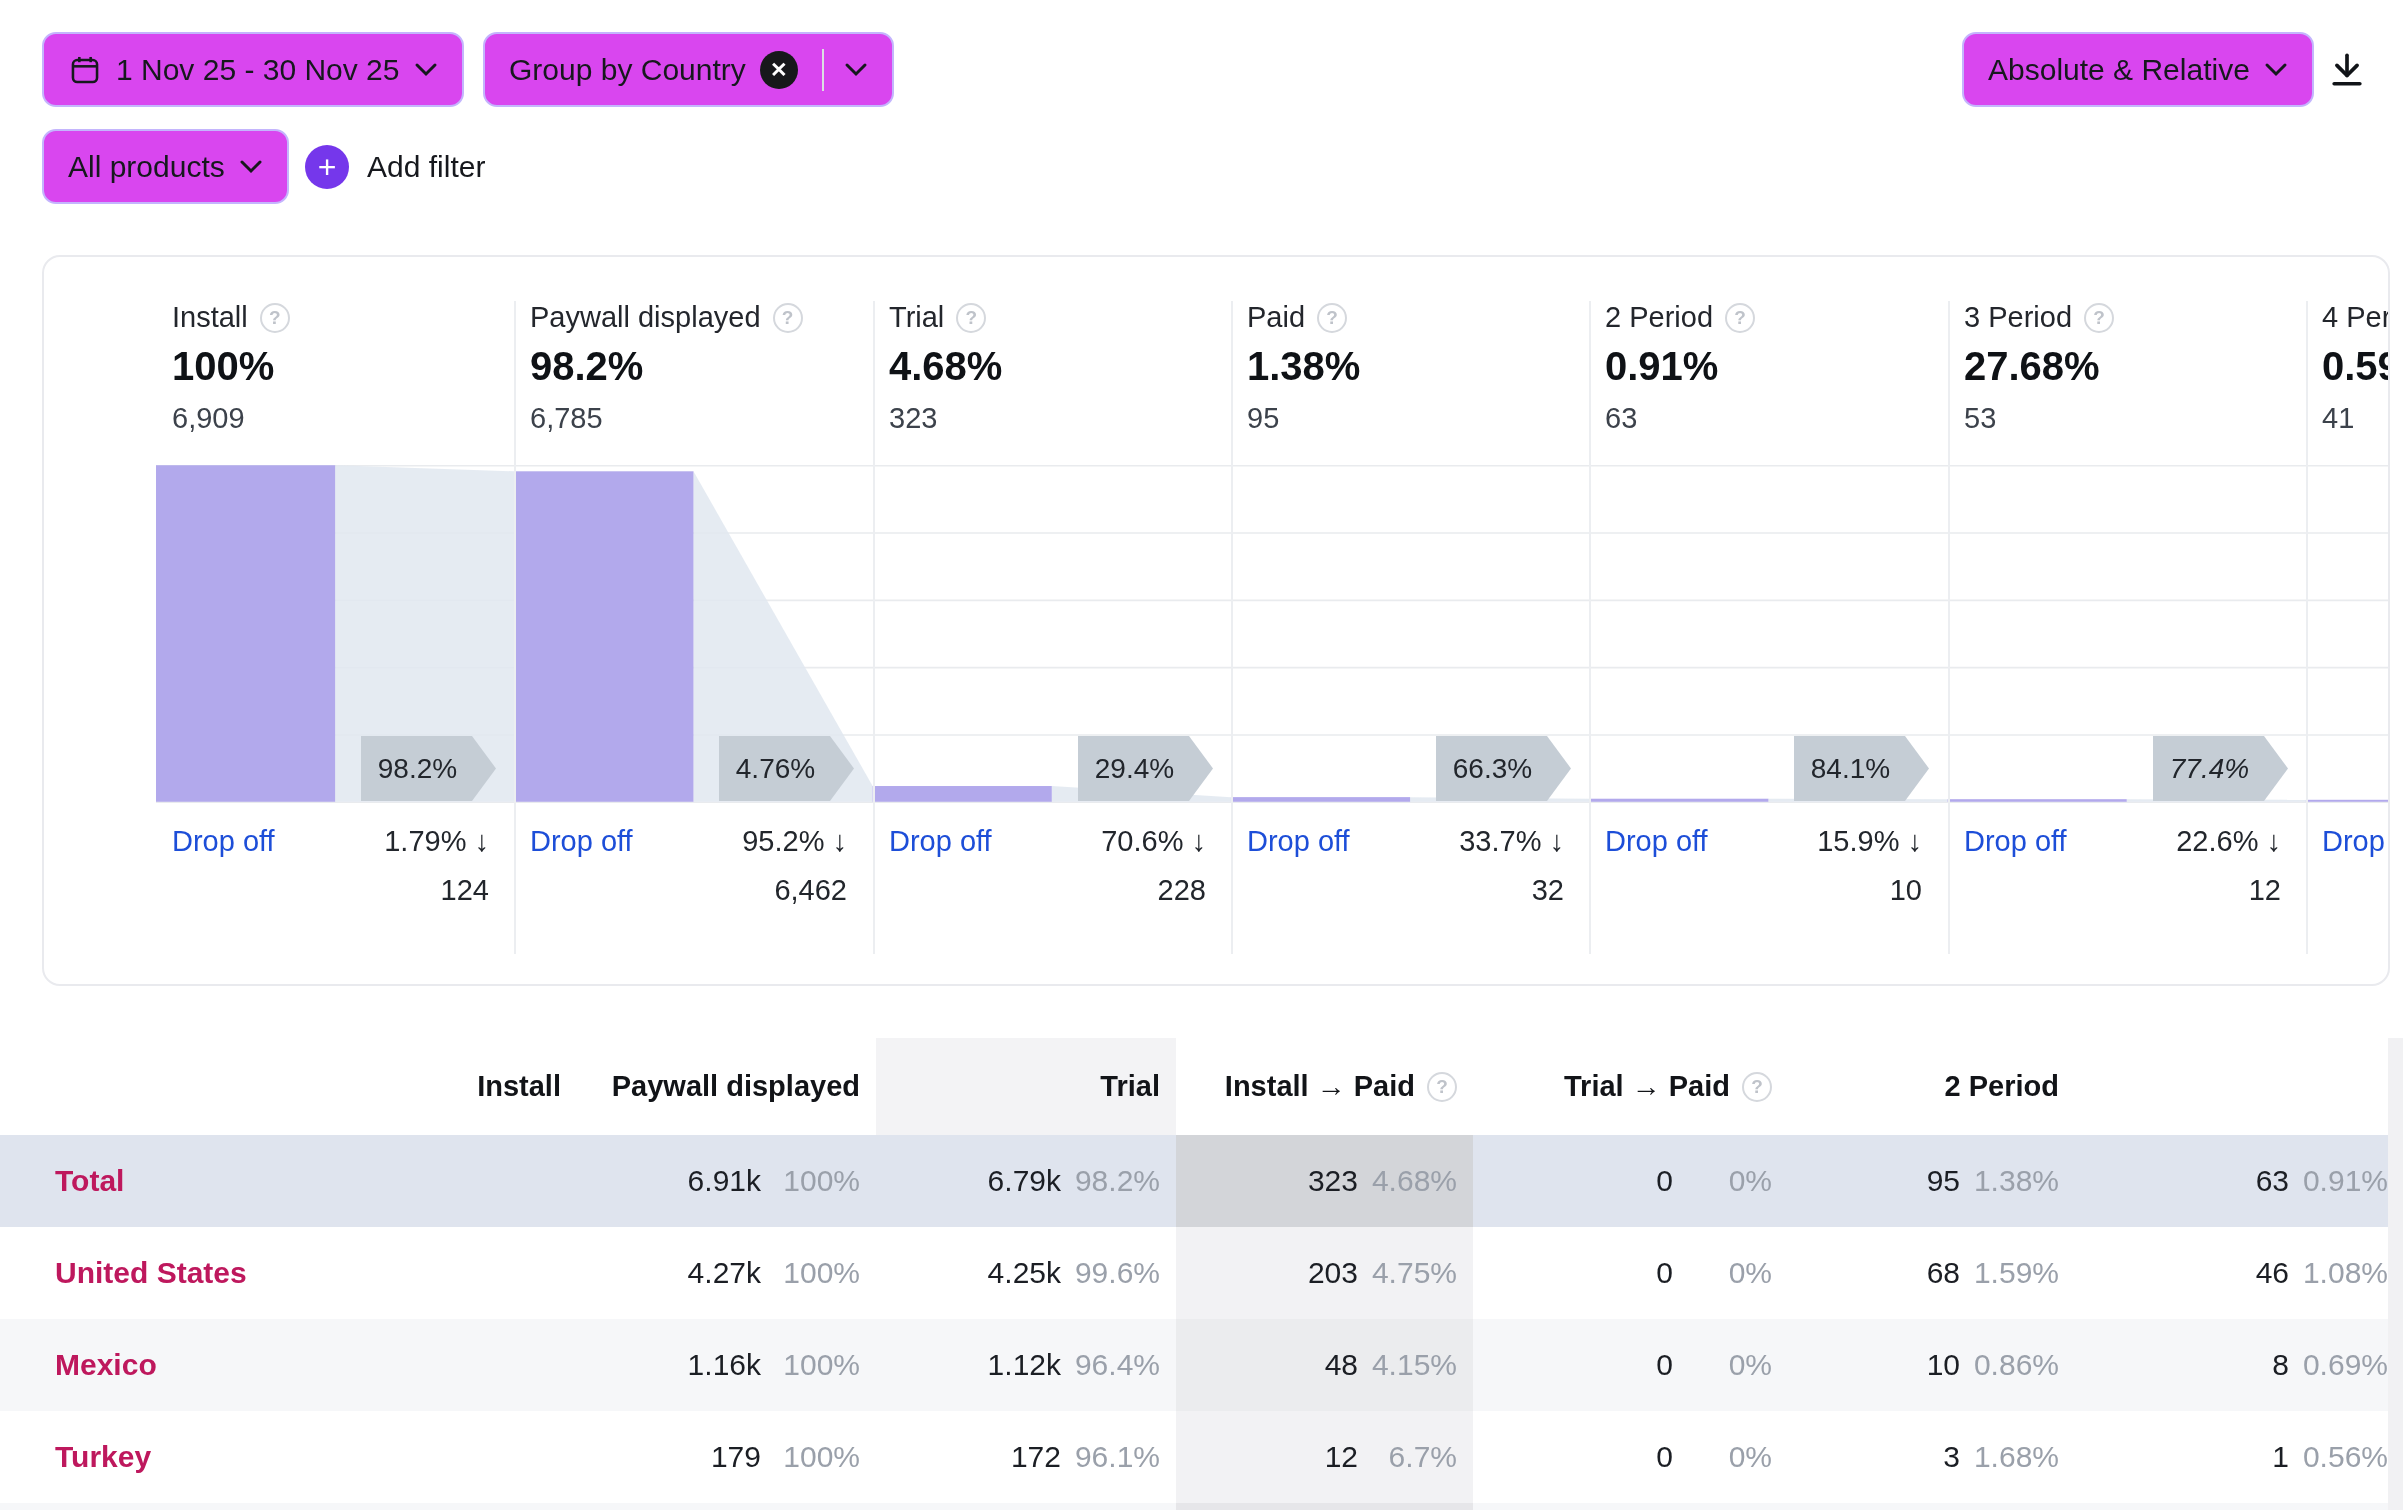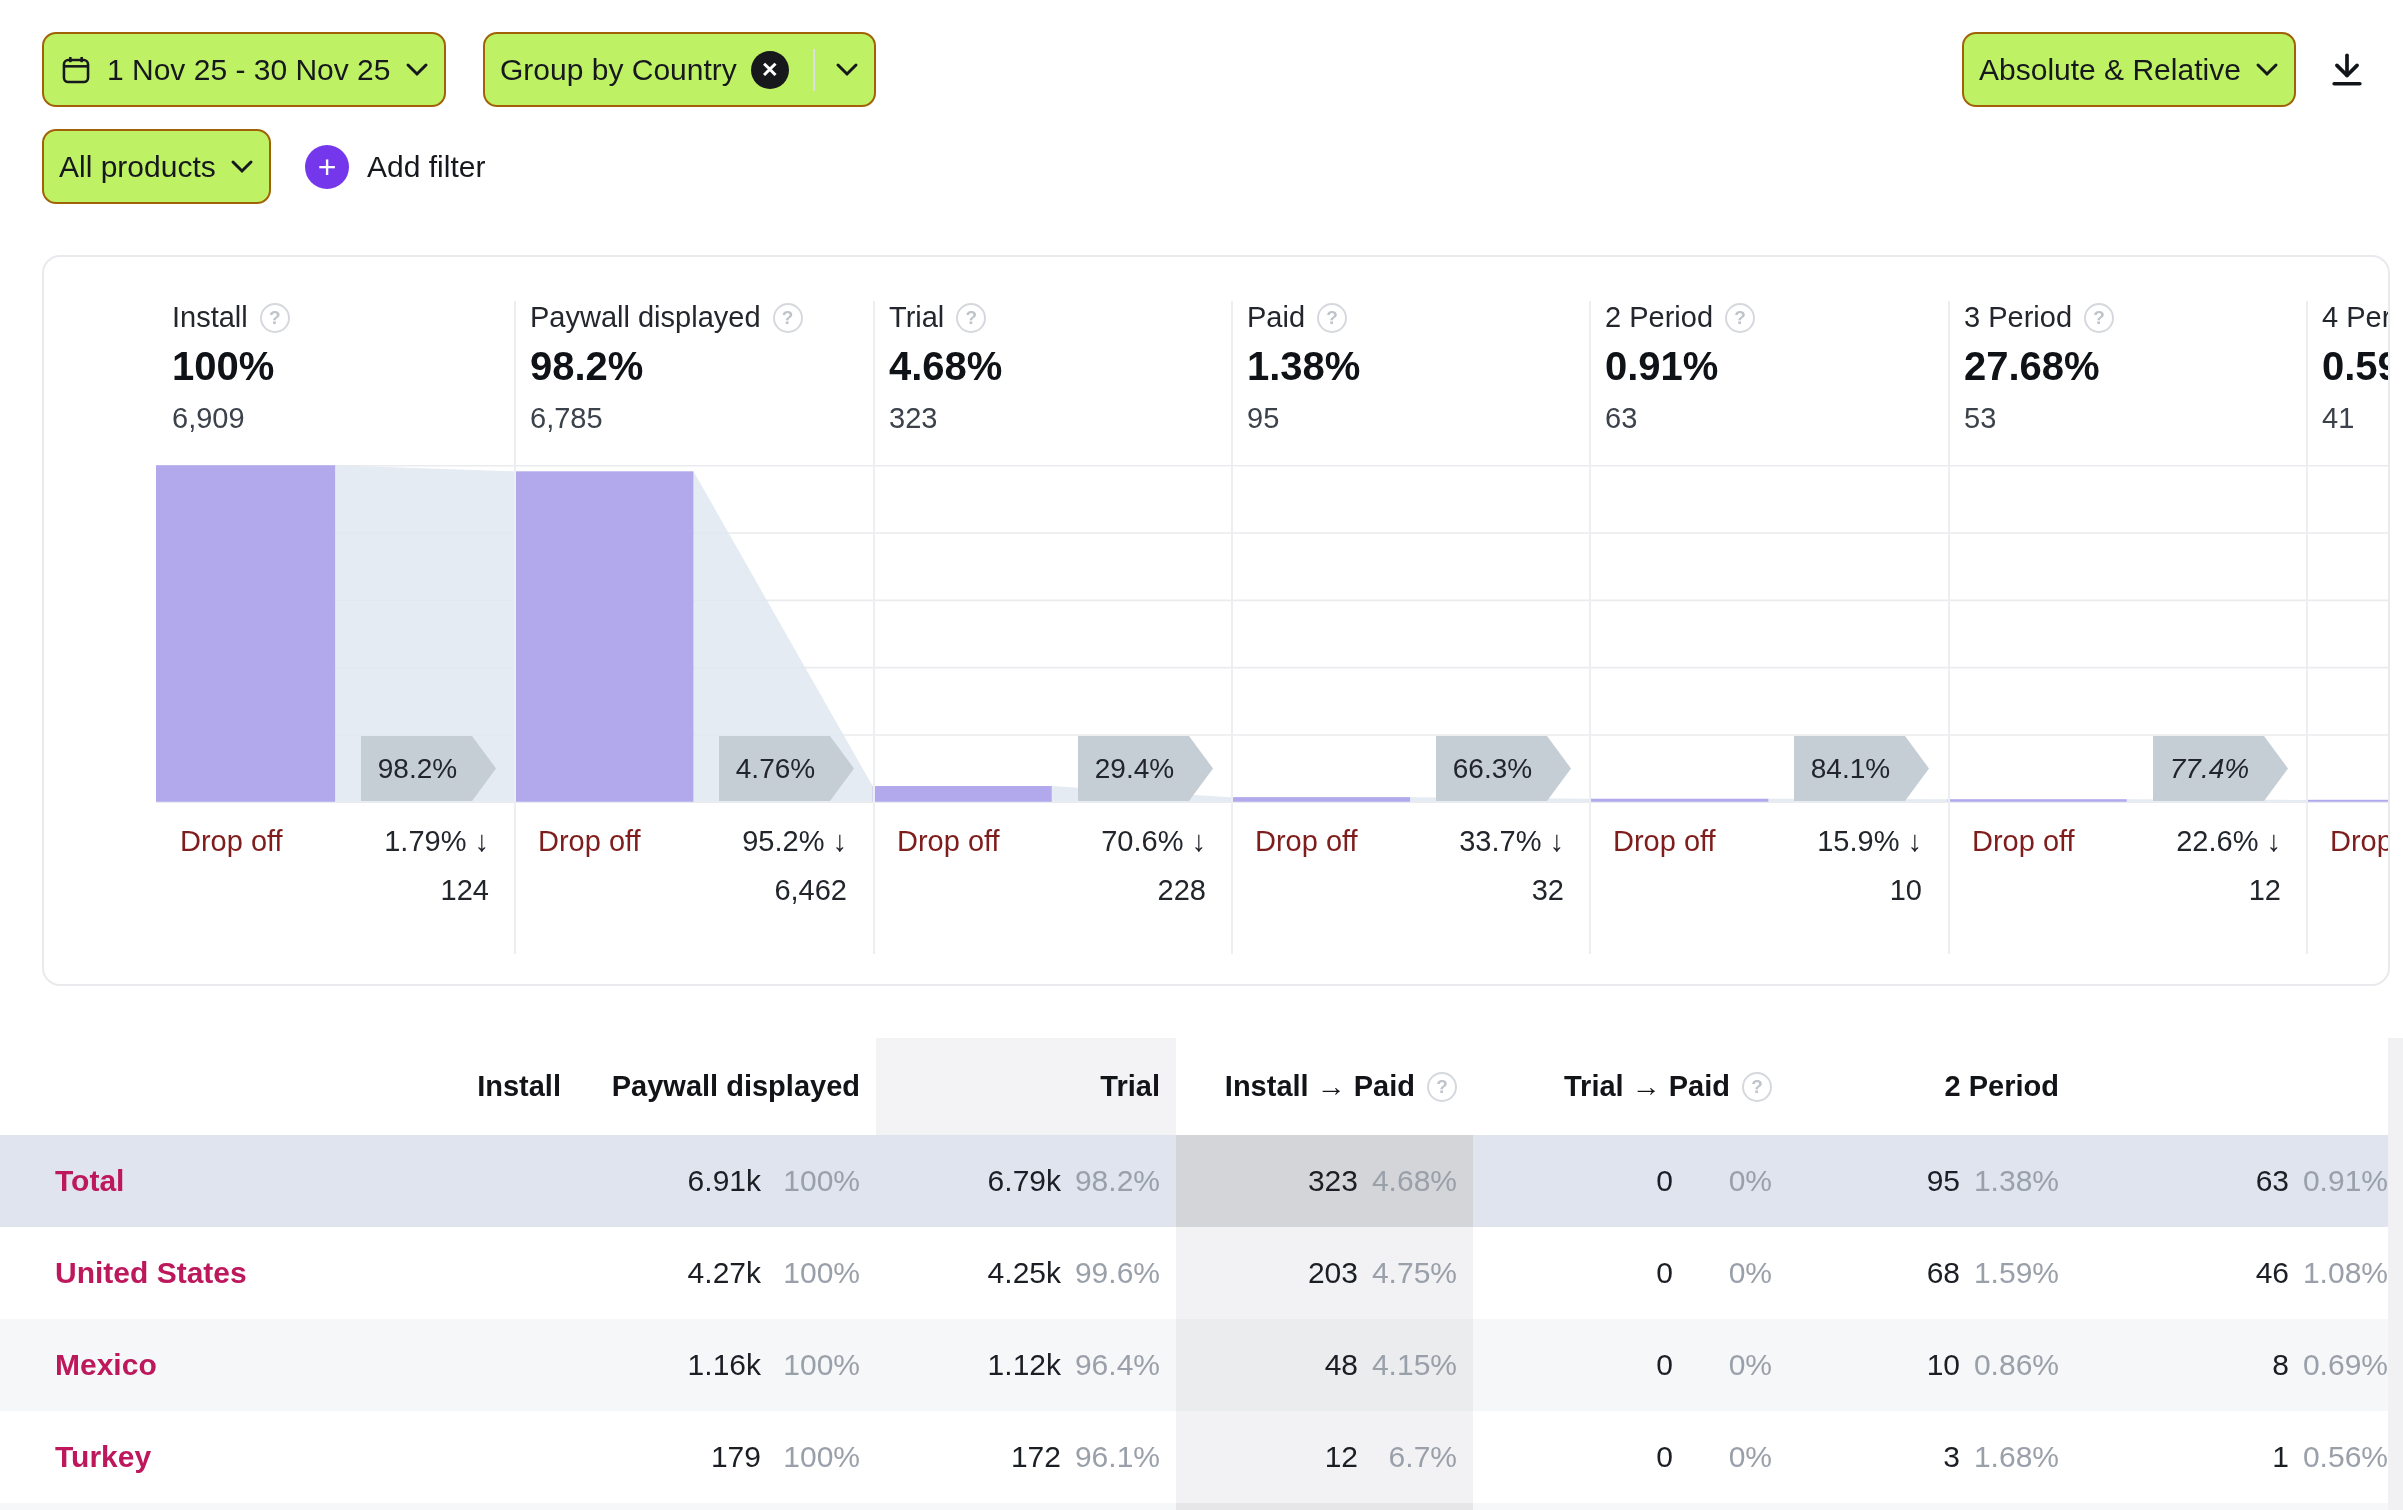--- a/index.html
+++ b/index.html
@@ -4,22 +4,22 @@
 <style>
   * { margin:0; padding:0; box-sizing:border-box; }
   html,body { width:2404px; height:1511px; }
   body {
     position:relative; overflow:hidden; background:#ffffff;
     font-family:"Liberation Sans", sans-serif; color:#16181d;
   }
   
   .btn {
     position:absolute; display:inline-flex; align-items:center; gap:14px;
-    height:75px; padding:0 15px; background:#bef264;
-    border:2px solid #a16207; border-radius:14px;
+    height:75px; padding:0 24px; background:#d946ef;
+    border:2px solid #c4b5fd; border-radius:14px;
     font-size:30px; font-weight:500; color:#16181d; cursor:pointer; white-space:nowrap;
   }
   .chev { flex:0 0 auto; }
   #btn-date { left:42px; top:32px; }
   #chip-group { left:483px; top:32px; }
   #btn-mode { left:1962px; top:32px; }
   #btn-download { left:2325px; top:32px; border:none; padding:0; height:75px; background:transparent; }
   #btn-products { left:42px; top:129px; }
   #btn-addfilter { left:305px; top:129px; border:none; background:transparent; padding:0; gap:18px; font-weight:500; }
   .x-circle {
@@ -49,21 +49,21 @@
   .fcol-count { position:absolute; left:16px; top:145px; font-size:29px; font-weight:400; color:#3c424b; white-space:nowrap; }
   #y-axis { position:absolute; left:0; top:0; }
   #funnel-svg { position:absolute; left:112px; top:208px; }
   .badge {
     position:absolute; top:479px; width:135px; height:65px; background:#C5CDD5;
     clip-path:polygon(0 0, calc(100% - 24px) 0, 100% 50%, calc(100% - 24px) 100%, 0 100%);
     display:flex; align-items:center; justify-content:center; padding-right:22px;
     font-size:28px; color:#22262c;
   }
   .dropoff { position:absolute; top:560px; width:358px; height:129px; }
-  .dropoff-label { position:absolute; left:24px; top:8px; font-size:29px; color:#7f1d1d; white-space:nowrap; }
+  .dropoff-label { position:absolute; left:16px; top:8px; font-size:29px; color:#1d4ed8; white-space:nowrap; }
   .dropoff-rate { position:absolute; right:25px; top:8px; font-size:29px; color:#22262c; white-space:nowrap; }
   .dropoff-count { position:absolute; right:25px; top:57px; font-size:29px; color:#22262c; white-space:nowrap; }
   
   #table { position:absolute; left:0; top:1038px; width:2404px; }
   .trow { display:grid; grid-template-columns:577px 299px 300px 297px 315px 287px 329px; }
   .thead { height:97px; }
   .tdata { height:92px; }
   .tcell { display:flex; align-items:center; justify-content:flex-end; padding-right:16px; gap:12px; }
   .tcell.first { justify-content:flex-start; padding-left:55px; }
   .thead .tcell { font-size:29px; font-weight:700; color:#121418; white-space:nowrap; }

